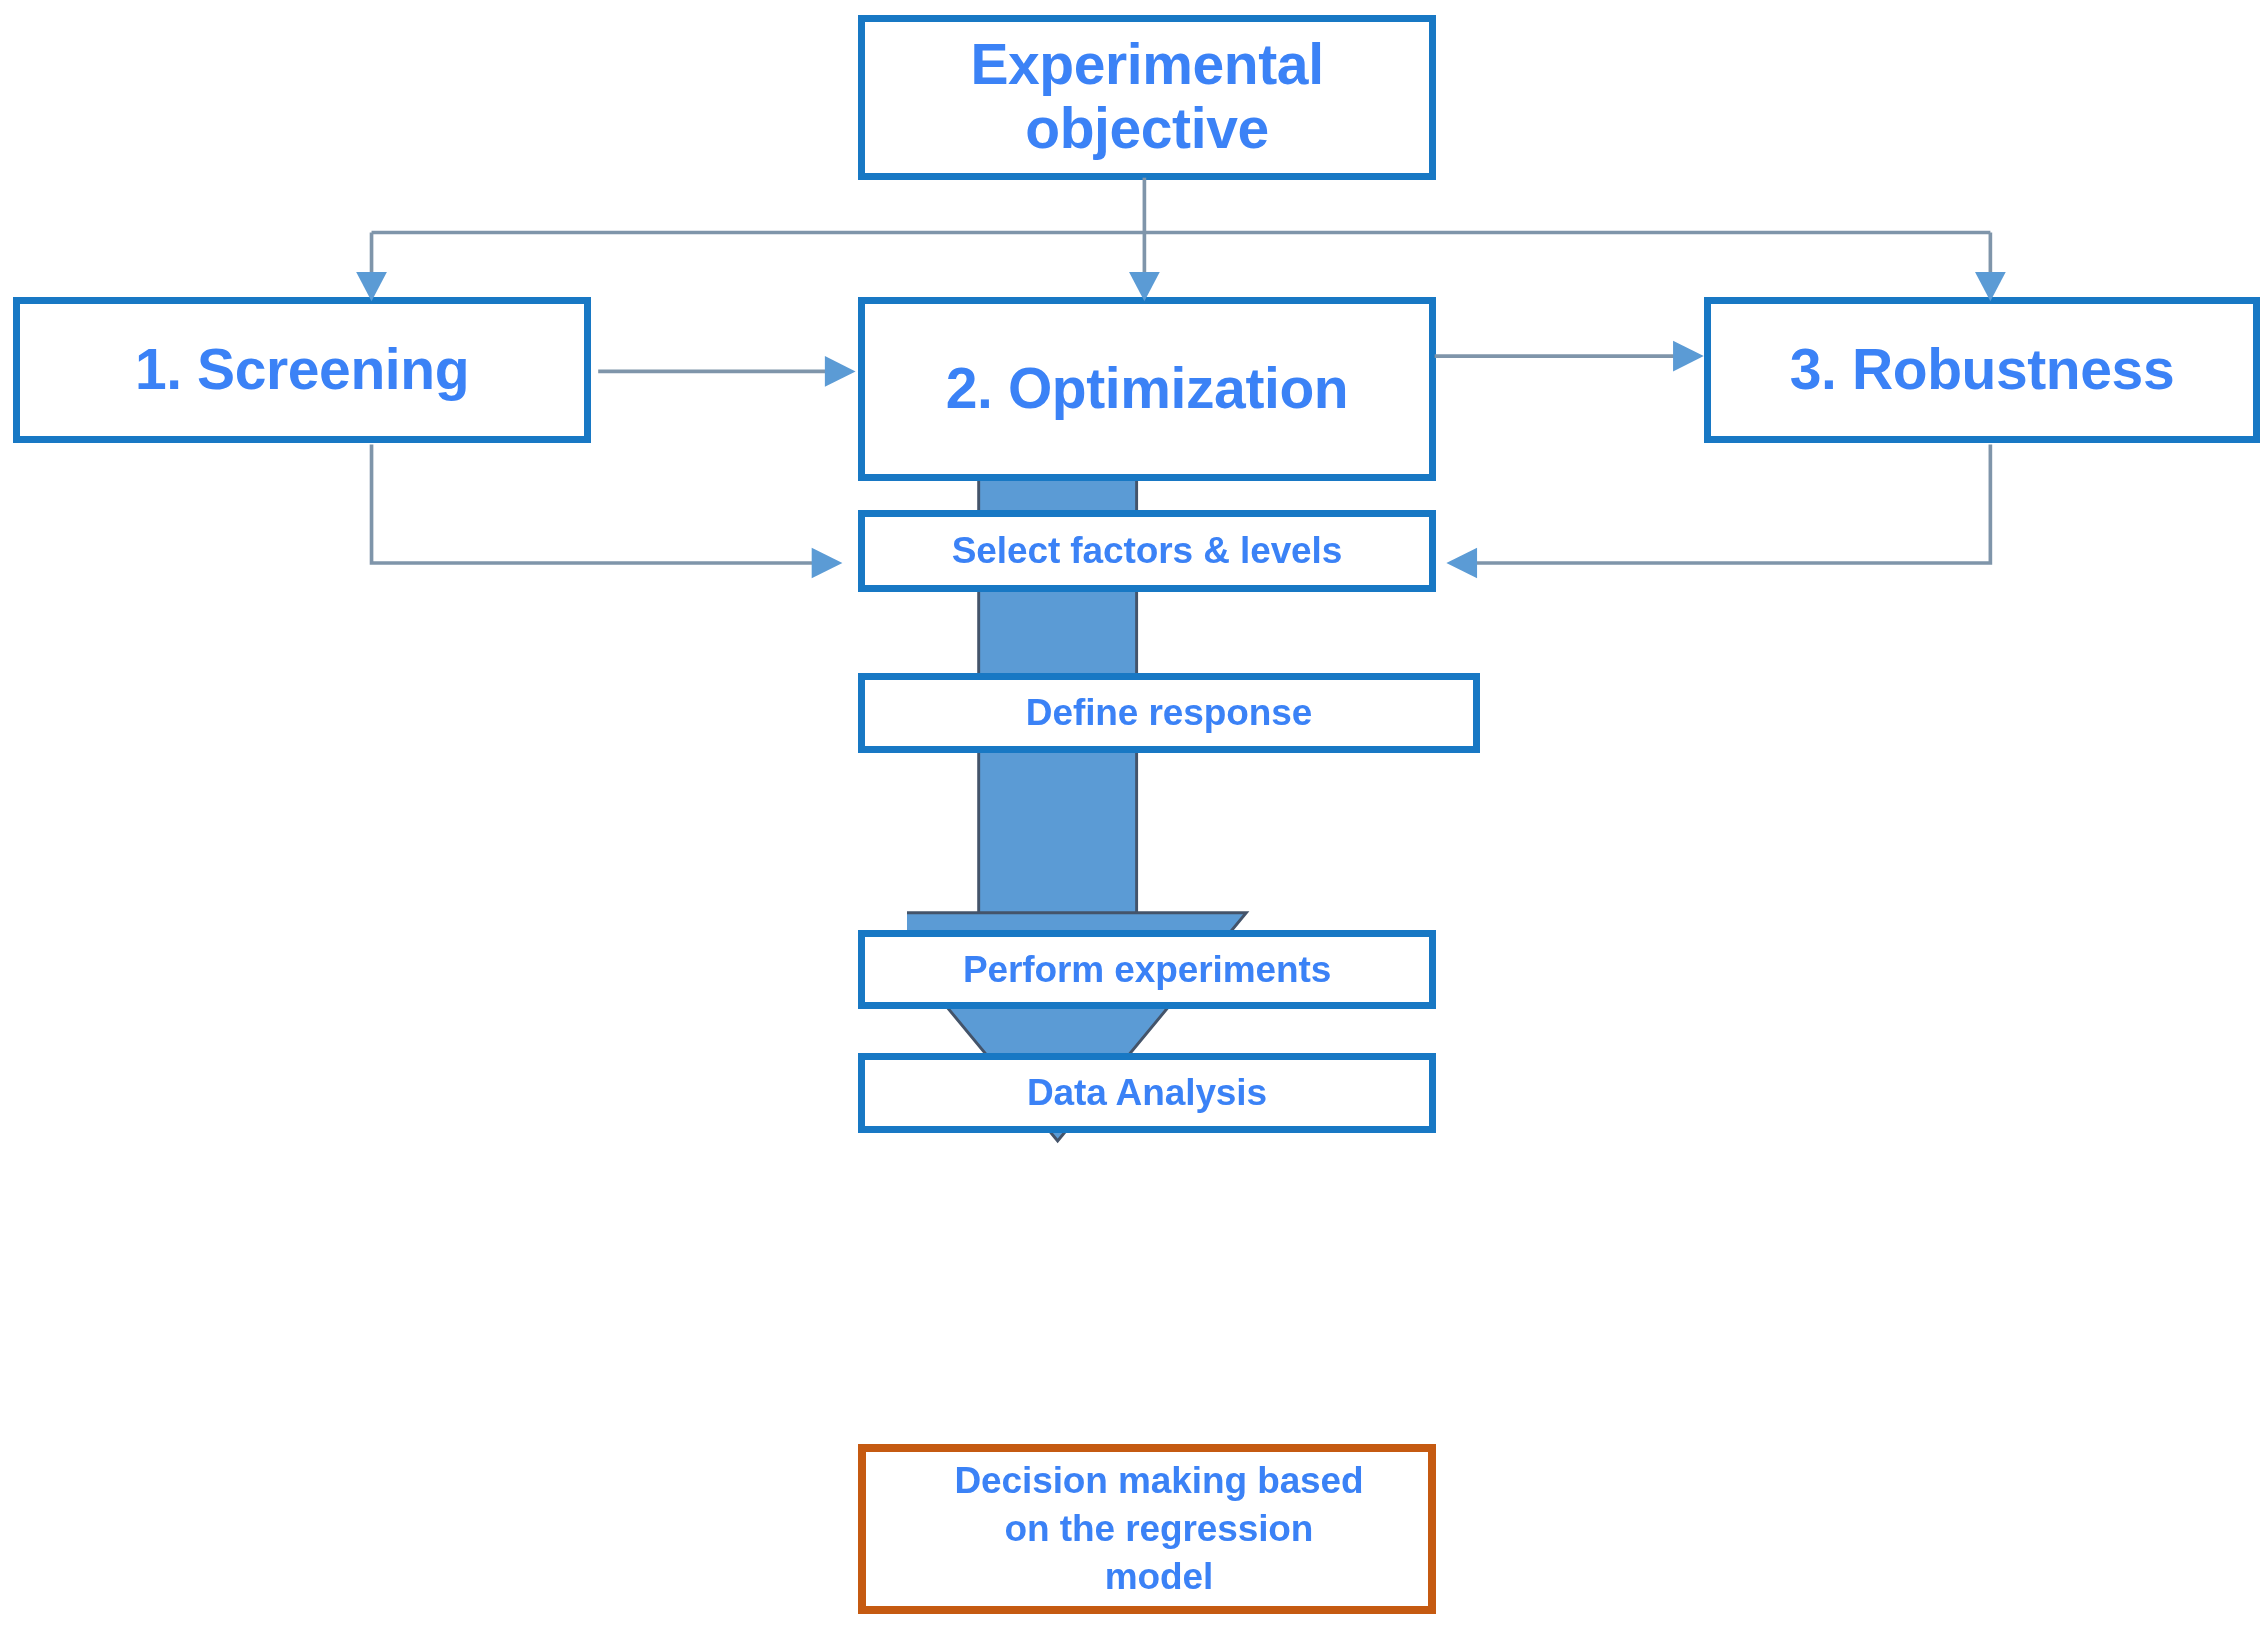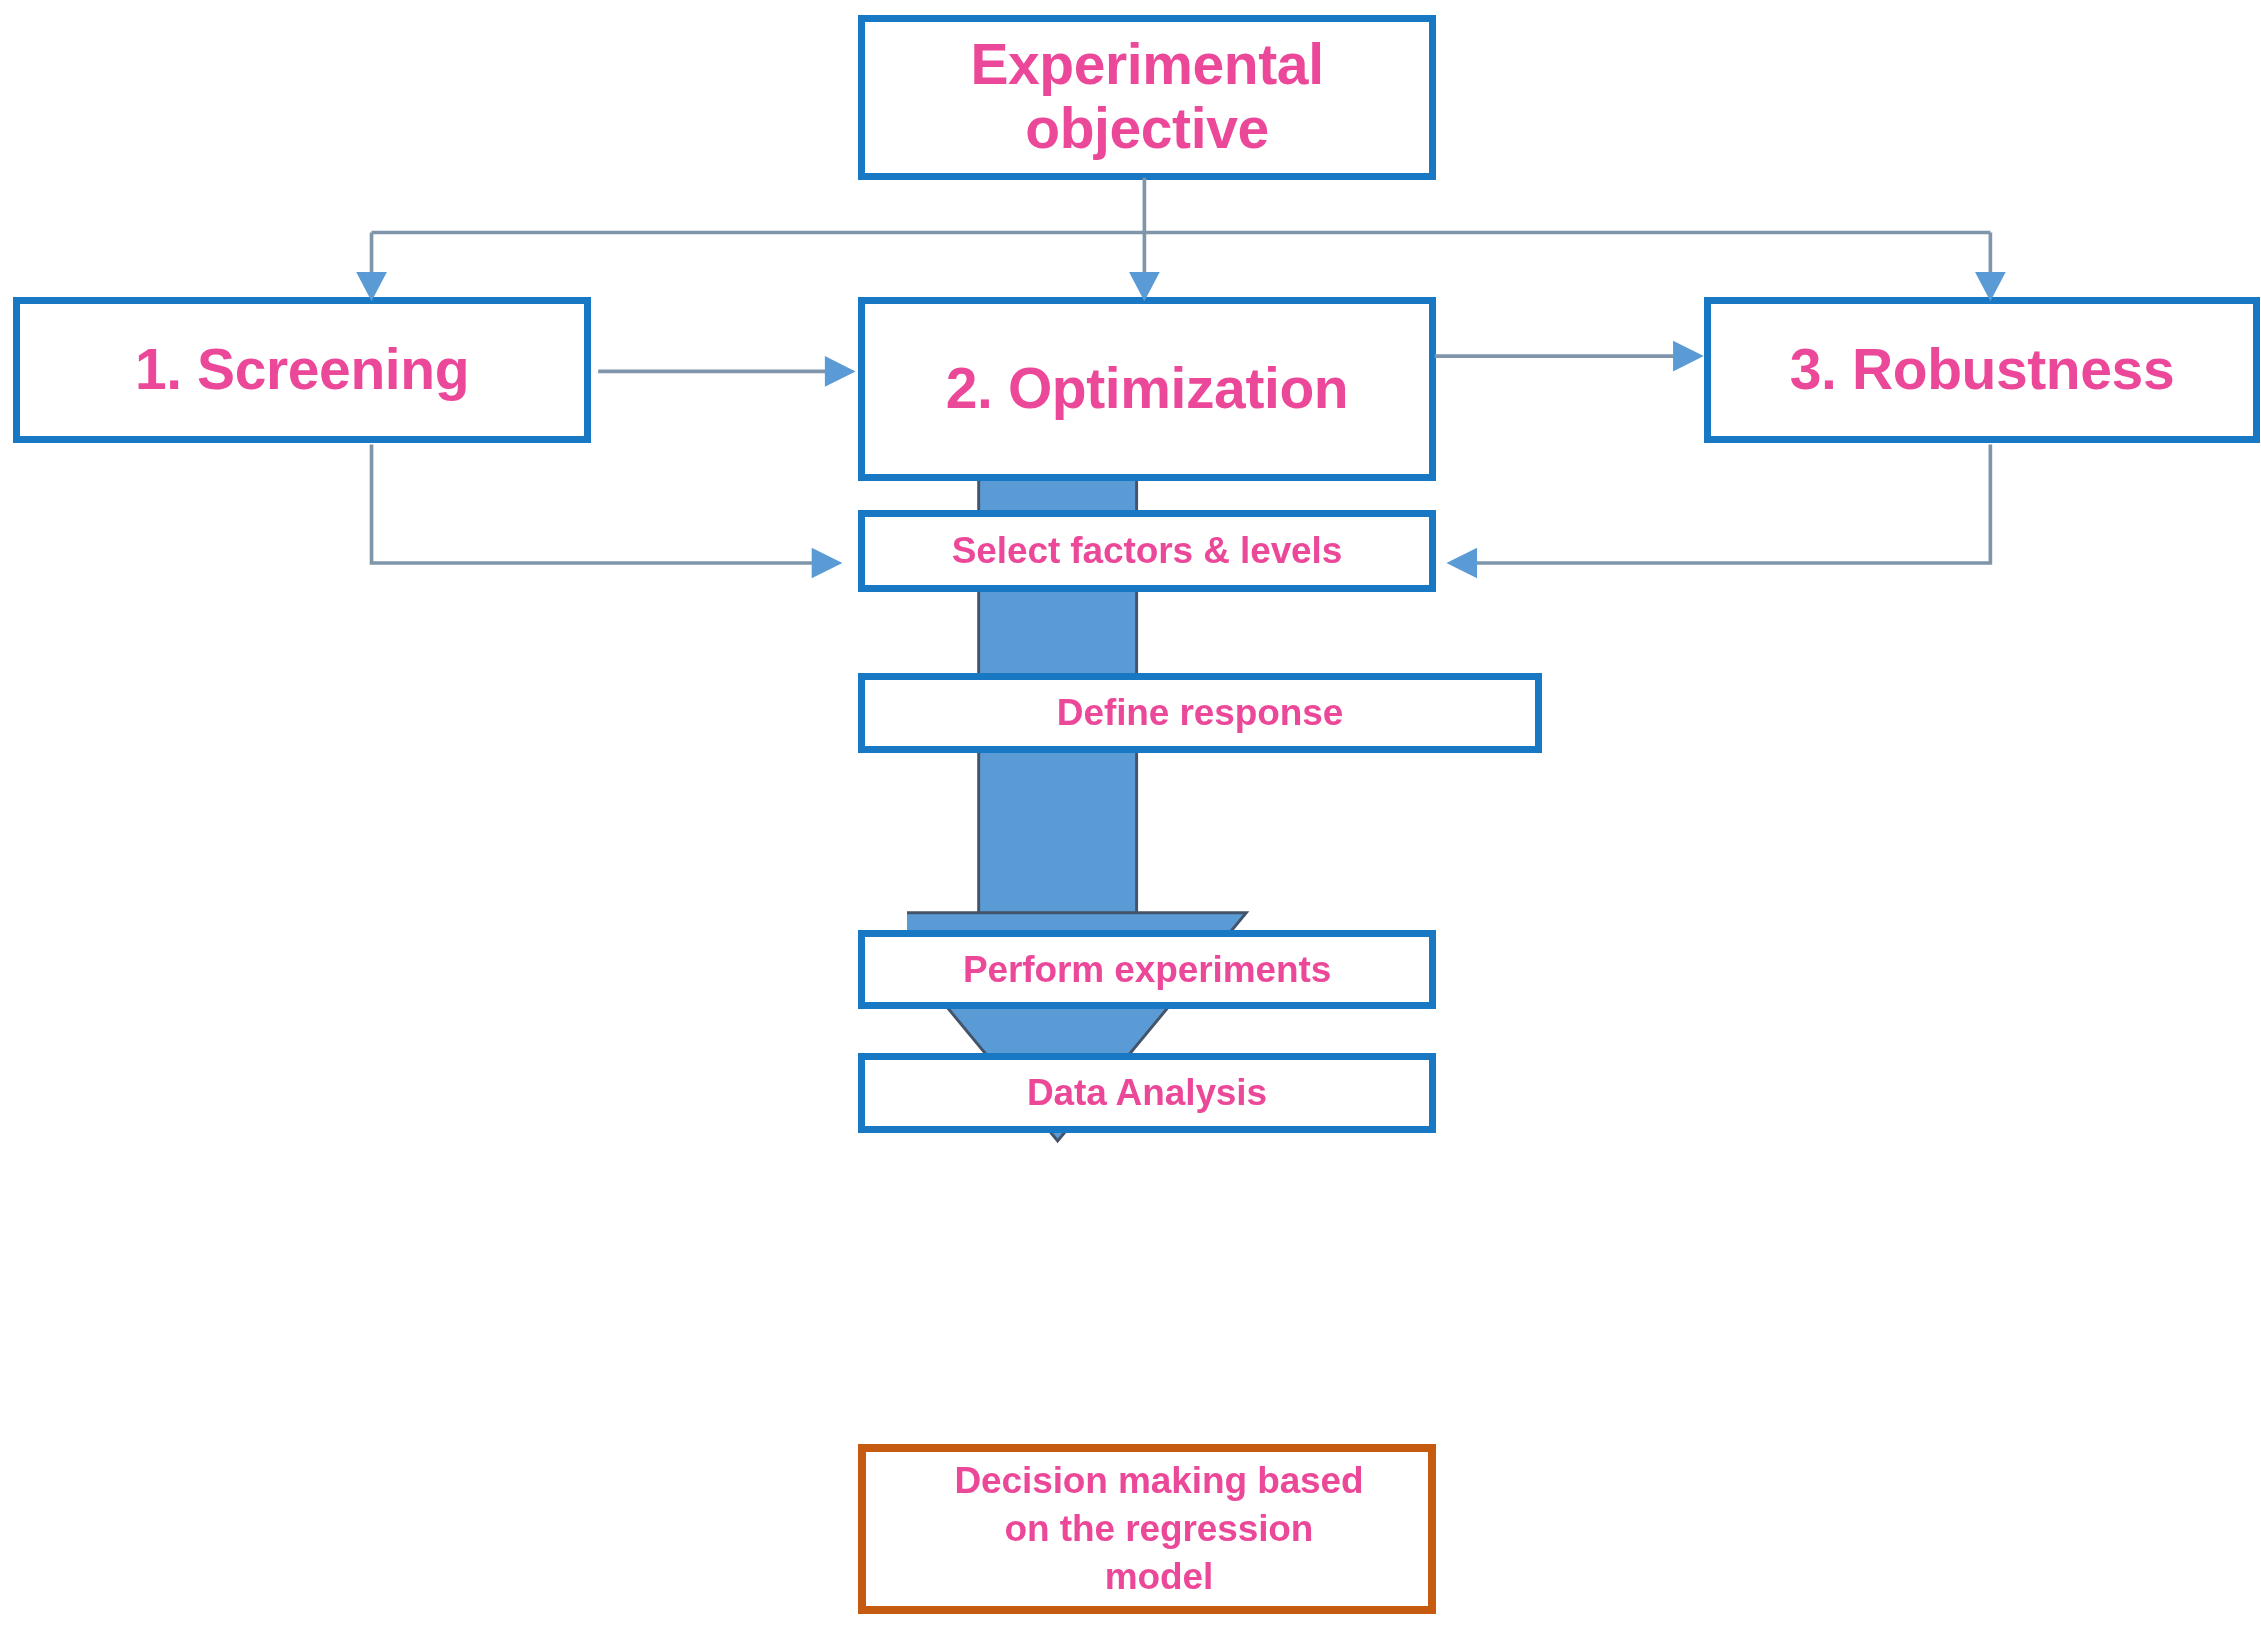--- a/index.html
+++ b/index.html
@@ -16,21 +16,21 @@
   }
   
   .node{
     position:absolute;
     box-sizing:border-box;
     background:#ffffff;
     display:flex;
     align-items:center;
     justify-content:center;
     text-align:center;
-    color:#ec4899;
+    color:#3b82f6;
     font-weight:bold;
     line-height:1.08;
     z-index:5;
   }
   .node.blue{ border:7.3px solid #1878C4; }
   .node.orange{ border:8px solid #C55A11; }
 
   
   .headline{ font-size:57px; letter-spacing:-0.4px; }
   .headline.tall{ line-height:1.12; }
@@ -113,21 +113,21 @@
   </div>
 
   <div class="node blue headline" style="left:1704px; top:297px; width:556px; height:146px;justify-content:center;">
     <span>3. Robustness</span>
   </div>
 
   <div class="node blue step" style="left:858px; top:510px; width:578px; height:82px;">
     <span>Select factors &amp; levels</span>
   </div>
 
-  <div class="node blue step" style="left:858px; top:673px; width:684px; height:80px;">
+  <div class="node blue step" style="left:858px; top:673px; width:622px; height:80px;">
     <span>Define response</span>
   </div>
 
 
   <div class="node blue step" style="left:858px; top:1053px; width:578px; height:80px;">
     <span>Data Analysis</span>
   </div>
 
   <div class="node blue step" style="left:858px; top:930px; width:578px; height:79px;">
     <span>Perform experiments</span>

